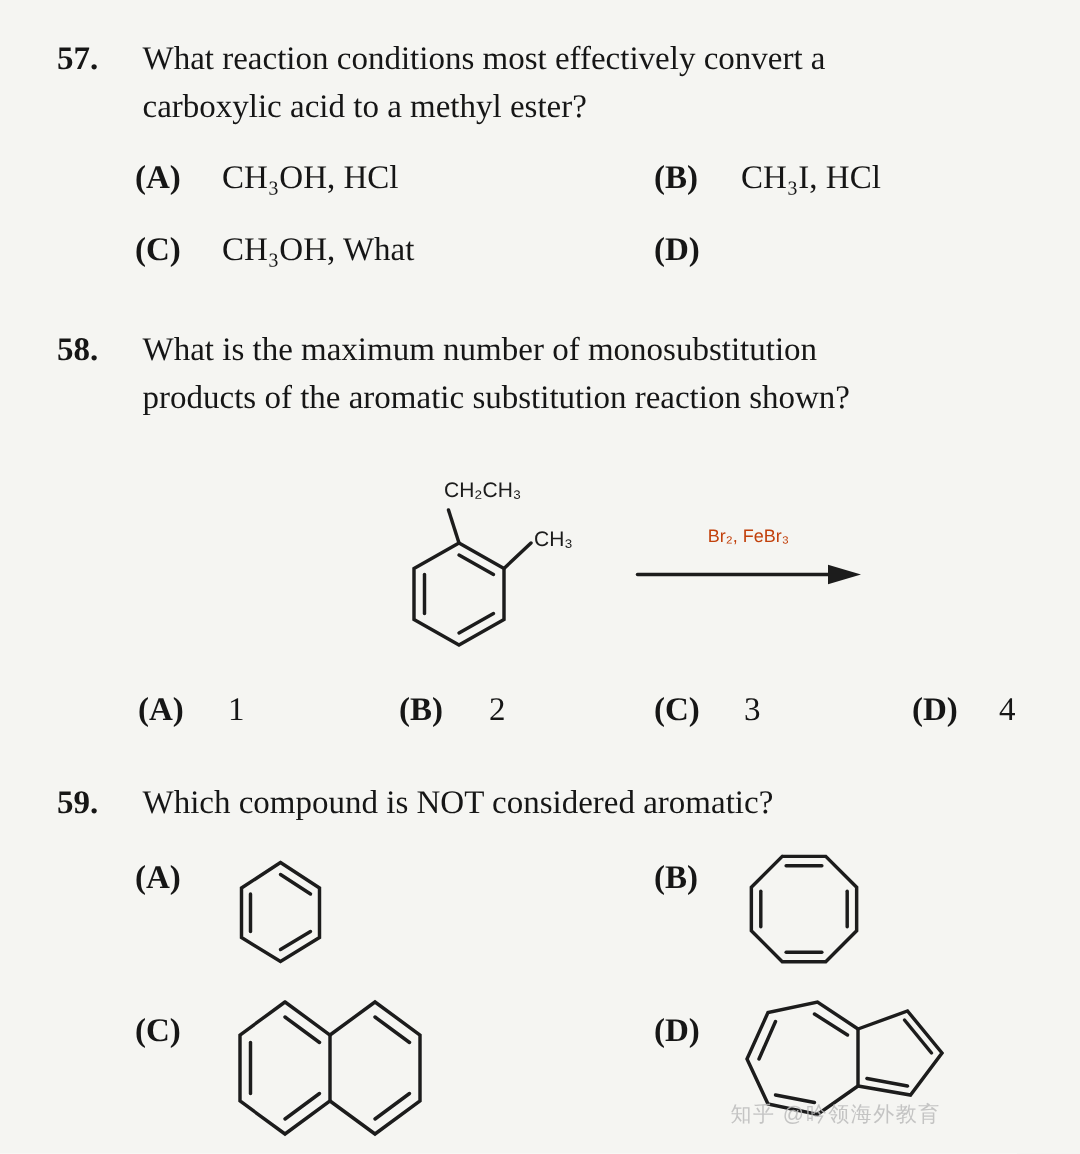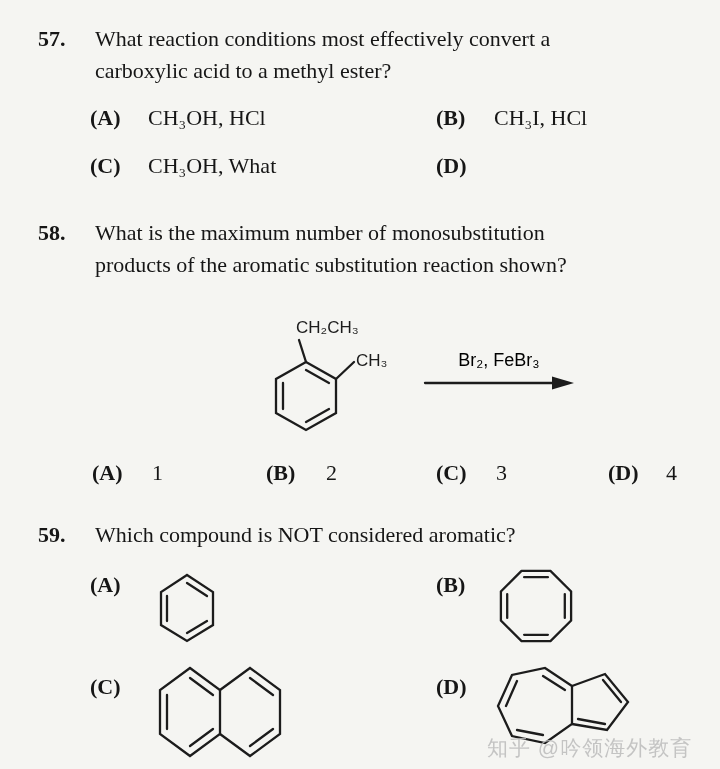--- a/index.html
+++ b/index.html
@@ -11,34 +11,34 @@
     color:#161616;
     overflow:hidden;
   }
   .abs{position:absolute;}
   .qnum{font-weight:bold;font-size:22px;}
   .qline{font-size:22px;white-space:nowrap;}
   .optletter{font-weight:bold;font-size:22px;}
   .optval{font-size:22px;white-space:nowrap;}
   .chemlabel{
     font-family:"Liberation Sans", sans-serif;
-    font-size:17px;color:#1c1c1c;white-space:nowrap;
+    font-size:14px;color:#1c1c1c;white-space:nowrap;
   }
   .reagent{
     font-family:"Liberation Sans", sans-serif;
-    font-size:18px;color:#000000;text-align:center;
+    font-size:12px;color:#c2410c;text-align:center;
   }
   svg{position:absolute;overflow:visible;}
   svg line, svg polyline, svg polygon.ol{
     stroke:#1c1c1c;stroke-width:2.3;fill:none;stroke-linecap:round;
   }
   svg polygon.head{fill:#1c1c1c;stroke:none;}
   .watermark{
     font-family:"Liberation Sans", sans-serif;
-    font-size:21px;letter-spacing:1px;
+    font-size:14px;letter-spacing:1px;
     color:rgba(187,187,187,0.85);
     white-space:nowrap;
   }
 </style>
 </head>
 <body>
 
 <div id="page">
 
   <div class="abs qnum" style="left:38px;top:26px;">57.</div>

